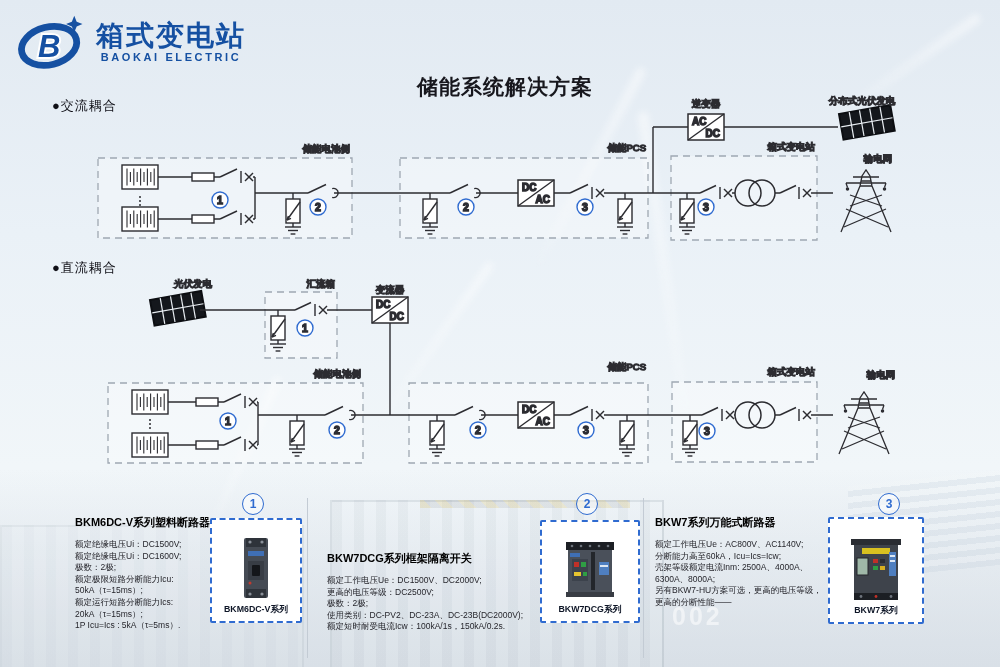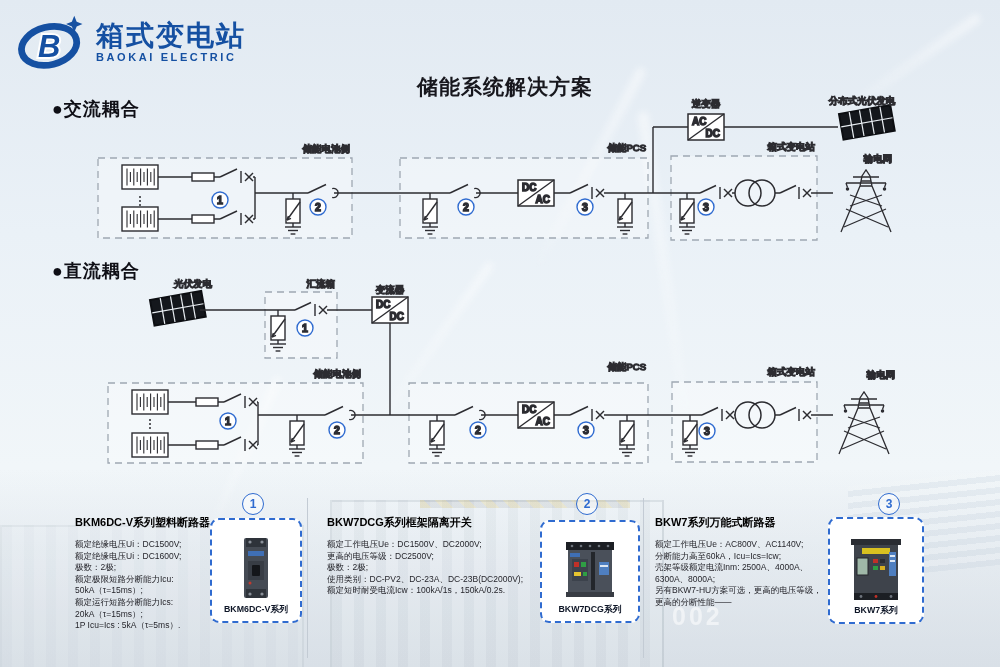--- a/index.html
+++ b/index.html
@@ -13,38 +13,38 @@
         background:linear-gradient(rgba(216,224,231,0),rgba(203,212,221,.55));}
   .cont{border:2px solid rgba(150,162,174,.22);
         background:repeating-linear-gradient(90deg,rgba(168,178,188,.10) 0 10px,rgba(255,255,255,.06) 10px 22px);}
   .hazard{background:repeating-linear-gradient(45deg,rgba(210,170,40,.35) 0 8px,rgba(60,60,60,.18) 8px 16px);opacity:.5;}
   .solarbg{background:repeating-linear-gradient(0deg,rgba(160,178,198,.28) 0 6px,rgba(255,255,255,.12) 6px 12px);
            transform:skewY(-6deg);opacity:.5;}
   .bgcode{font-size:25px;font-weight:bold;color:rgba(255,255,255,.55);letter-spacing:3px;}
 
   .logo{position:absolute;left:16px;top:12px;display:flex;align-items:center;gap:8px;}
   .logo-cn{font-size:28px;font-weight:bold;color:#1550a2;letter-spacing:2px;line-height:30px;}
-  .logo-en{font-size:11px;font-weight:bold;color:#1550a2;letter-spacing:2.6px;}
+  .logo-en{font-size:11px;font-weight:bold;color:#1550a2;letter-spacing:2.6px;text-align:center;}
   .main-title{position:absolute;left:372px;top:73px;width:266px;text-align:center;
               font-size:21px;font-weight:600;color:#17171d;letter-spacing:1px;}
-  .sec-head{position:absolute;font-size:18px;font-weight:700;color:#0f0f16;letter-spacing:1px;}
+  .sec-head{position:absolute;font-size:13px;font-weight:400;color:#0f0f16;letter-spacing:1px;}
 
   svg.diag{position:absolute;left:0;pointer-events:none;}
   .dlab{font-size:9.5px;fill:#3a3a42;}
   .clab{font-size:10px;font-weight:700;fill:#0f0f14;}
   .mkt{font-size:10.5px;font-weight:700;fill:#2f6bd0;text-anchor:middle;}
   .dbox{fill:rgba(255,255,255,.30);stroke:#9fa8b2;stroke-width:1.3;stroke-dasharray:7 5;}
 
   .vdiv{position:absolute;top:498px;height:160px;width:1px;background:#c3cbd4;}
   .pmark{position:absolute;top:493px;width:20px;height:20px;border:1.6px solid #2f6bd0;border-radius:50%;
          color:#2f6bd0;font-size:12px;font-weight:700;text-align:center;line-height:20px;background:rgba(255,255,255,.5);}
   .pcol{position:absolute;top:515px;}
   .ptitle{font-size:11px;font-weight:700;color:#000;white-space:nowrap;margin-bottom:9px;}
   .pspec{font-size:8.5px;color:#26262c;line-height:11.6px;white-space:nowrap;}
-  .pcard{position:absolute;border:2px dashed #2f6bd0;border-radius:9px;background:#fff;
+  .pcard{position:absolute;border:2px dashed #2f6bd0;border-radius:2px;background:#fff;
          display:flex;flex-direction:column;align-items:center;justify-content:flex-end;padding:4px 3px 5px;}
   .pcap{font-size:8.8px;font-weight:700;color:#0d1526;white-space:nowrap;margin-top:2px;}
 </style>
 </head>
 <body>
 
 <div class="bg band"></div>
 <div class="bg blade" style="left:585px;top:55px;width:10px;height:225px;transform:rotate(28deg);"></div>
 <div class="bg blade" style="left:660px;top:110px;width:11px;height:330px;transform:rotate(-8deg);"></div>
 <div class="bg blade" style="left:430px;top:245px;width:8px;height:200px;transform:rotate(35deg);"></div>
@@ -320,21 +320,21 @@
     <div class="pspec">额定绝缘电压Ui：DC1500V;</div>
     <div class="pspec">额定绝缘电压Ui：DC1600V;</div>
     <div class="pspec">极数：2极;</div>
     <div class="pspec">额定极限短路分断能力Icu:</div>
     <div class="pspec">50kA（τ=15ms）;</div>
     <div class="pspec">额定运行短路分断能力Ics:</div>
     <div class="pspec">20kA（τ=15ms）;</div>
     <div class="pspec">1P Icu=Ics : 5kA（τ=5ms）.</div>
   </div>
 
-  <div class="pcol" style="left:327px;width:212px;">
+  <div class="pcol" style="left:327px;width:212px;margin-top:36px;">
     <div class="ptitle">BKW7DCG系列框架隔离开关</div>
     <div class="pspec">额定工作电压Ue：DC1500V、DC2000V;</div>
     <div class="pspec">更高的电压等级：DC2500V;</div>
     <div class="pspec">极数：2极;</div>
     <div class="pspec">使用类别：DC-PV2、DC-23A、DC-23B(DC2000V);</div>
     <div class="pspec">额定短时耐受电流Icw：100kA/1s，150kA/0.2s.</div>
   </div>
 
   <div class="pcol" style="left:655px;width:186px;">
     <div class="ptitle">BKW7系列万能式断路器</div>

